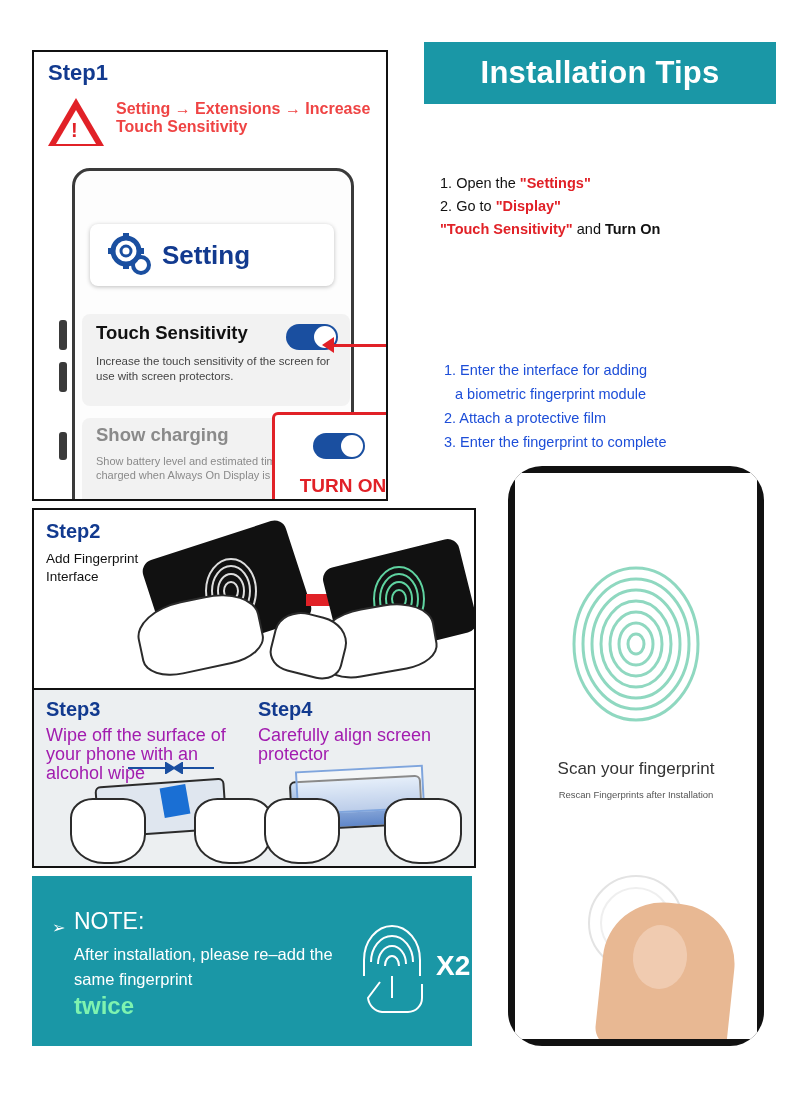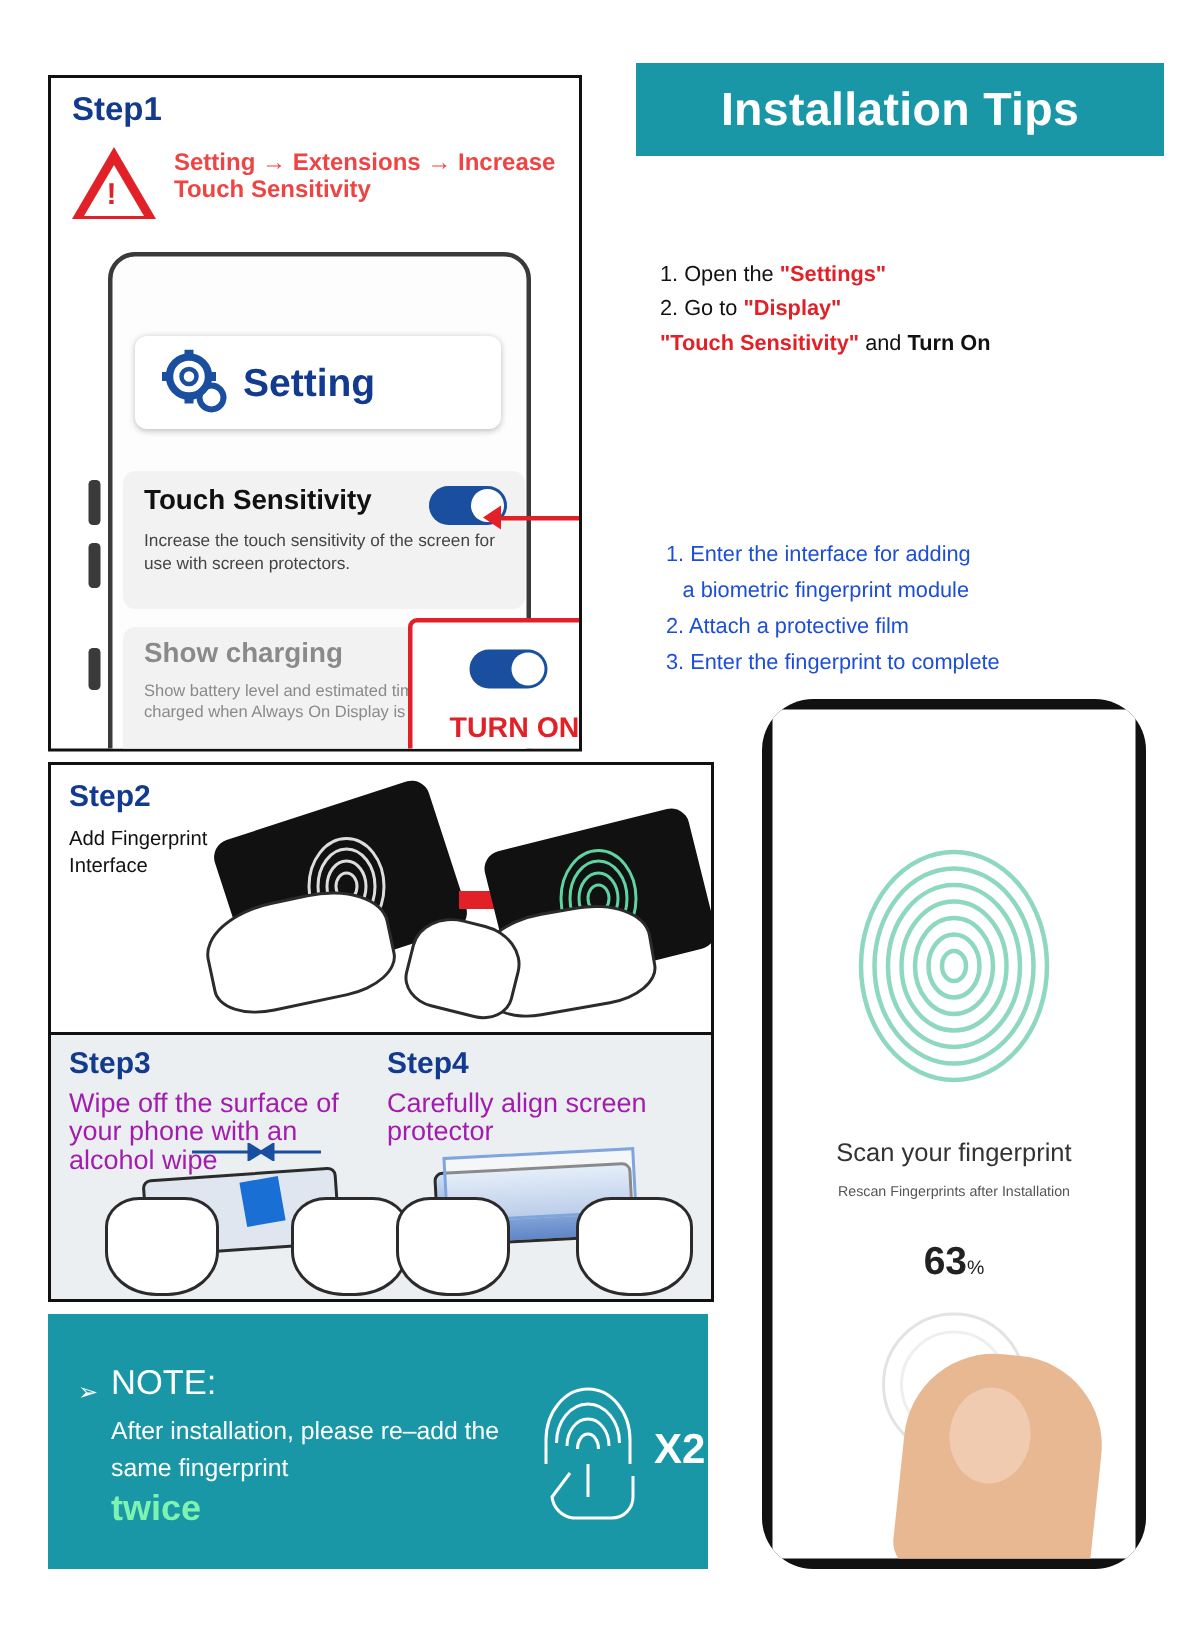--- a/index.html
+++ b/index.html
@@ -748,21 +748,18 @@
         <ellipse cx="75" cy="85" rx="17" ry="21"></ellipse>
         <ellipse cx="75" cy="85" rx="26" ry="32"></ellipse>
         <ellipse cx="75" cy="85" rx="35" ry="43"></ellipse>
         <ellipse cx="75" cy="85" rx="44" ry="54"></ellipse>
         <ellipse cx="75" cy="85" rx="53" ry="65"></ellipse>
         <ellipse cx="75" cy="85" rx="62" ry="76"></ellipse>
       </g>
     </svg>
     <div class="scan-title">Scan your fingerprint</div>
     <div class="scan-sub">Rescan Fingerprints after Installation</div>
-    <div class="scan-pct">
-      <span>63</span><span class="unit">%</span>
-    </div>
     <div class="scan-ring"></div>
     <div class="scan-ring-in"></div>
     <div class="finger"></div>
     <div class="nail"></div>
   </div>
 </div>
 
 </body></html>

